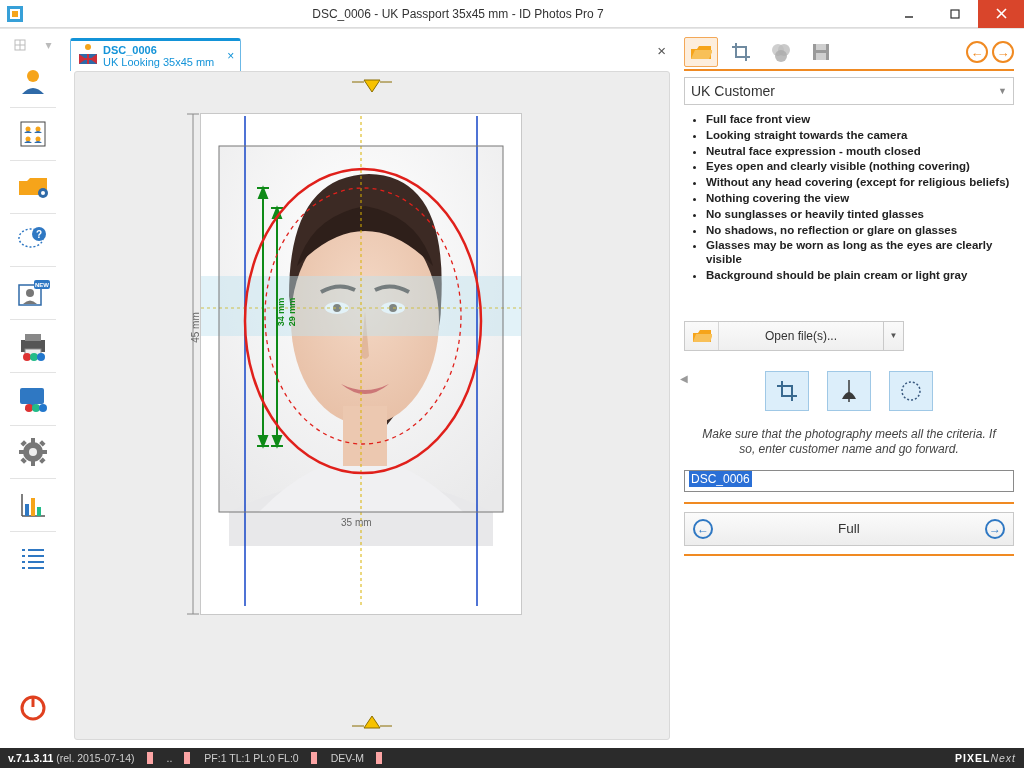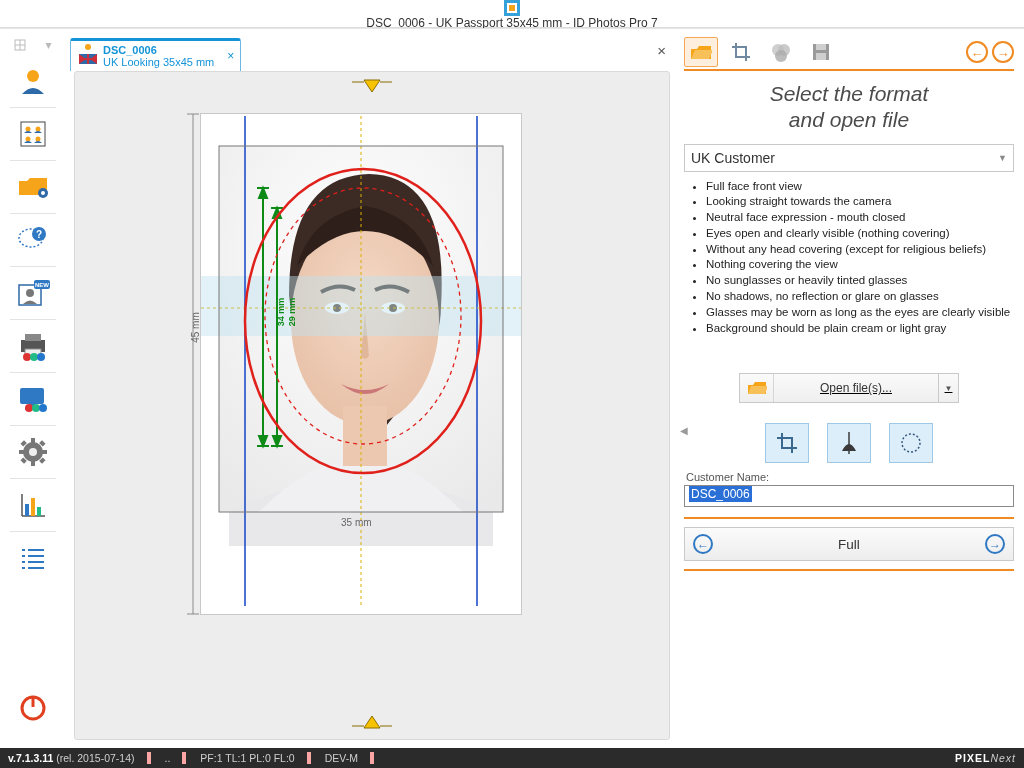--- a/index.html
+++ b/index.html
@@ -1,18 +1,18 @@
 <!DOCTYPE html>
 <html><head>
 <meta charset="utf-8">
 <style>
   * { box-sizing: border-box; margin: 0; padding: 0; }
   html, body { width: 1024px; height: 768px; overflow: hidden; font-family: "Segoe UI", Arial, sans-serif; font-size: 12px; background:#fff; }
   
-  .titlebar { height: 28px; background:#fff; display:flex; align-items:center; border-bottom:1px solid #dcdcdc;flex-direction:column; }
+  .titlebar { height: 28px; background:#fff; display:flex; align-items:center; border-bottom:1px solid #dcdcdc; }
   .titlebar .title { flex:1; text-align:center; color:#333; font-size:12px; }
   .titlebar .icon-slot { width:30px; height:28px; display:flex; align-items:center; justify-content:center; }
   .win-btns { display:flex; }
   .win-btn { width:46px; height:28px; display:flex; align-items:center; justify-content:center; color:#333; }
   .win-btn.close { background:#d9452b; color:#fff; }
   
   .app { position:absolute; top:28px; left:0; right:0; bottom:20px; background:#fff; display:flex; border-top:1px solid #e6e6e6;}
   
   .lefttool { width:66px; background:#fff; display:flex; flex-direction:column; align-items:center; padding-top:4px; gap:2px;}
   .lefttool .micro { height:24px; width:56px; display:flex; align-items:center; justify-content:space-around; color:#bbb;}
@@ -39,38 +39,38 @@
   .right { width:346px; background:#fff; display:flex; flex-direction:column; padding:6px 10px 6px 6px;}
   .right-top { display:flex; align-items:center; height:36px; border-bottom:2px solid #f08a22; margin-bottom:6px;}
   .rt-btn { width:34px; height:30px; display:flex; align-items:center; justify-content:center; border:1px solid transparent; border-radius:2px; margin-right:6px;}
   .rt-btn.active { border-color:#f3a858; background:#fdeedd;}
   .rt-nav { margin-left:auto; display:flex; gap:4px;}
   .circle-arrow { width:22px; height:22px; border:2px solid #f08a22; border-radius:50%; display:flex; align-items:center; justify-content:center; color:#f08a22; font-size:13px;}
   .heading { font-family:"Segoe UI", sans-serif; font-style:italic; font-size:21px; color:#4b4b4b; text-align:center; line-height:1.25; margin:4px 0 10px;}
   .format-select { width:100%; height:28px; border:1px solid #c9c9c9; background:#fff; display:flex; align-items:center; padding:0 6px; font-size:14px; color:#333; position:relative;}
   .format-select .caret { position:absolute; right:6px; color:#888; font-size:9px;}
   ul.reqs { list-style:disc; margin:8px 0 6px 22px; font-size:11.5px; color:#222; }
-  ul.reqs li { margin-bottom:2px; line-height:1.2;}
-  .open-row { display:flex; justify-content:center; margin:30px 0 12px;text-decoration:underline;}
+  ul.reqs li { margin-bottom:2px; line-height:1.2;font-weight:bold;}
+  .open-row { display:flex; justify-content:flex-start; margin:30px 0 12px;}
   .open-btn { display:flex; align-items:center; border:1px solid #c9c9c9; height:30px; background:linear-gradient(#fafafa,#efefef);}
   .open-btn .ic { width:34px; display:flex; align-items:center; justify-content:center; border-right:1px solid #d6d6d6; height:100%;}
   .open-btn .lbl { width:164px; text-align:center; font-size:12px; color:#333;}
   .open-btn .dd { width:20px; border-left:1px solid #c9c9c9; height:100%; display:flex; align-items:center; justify-content:center; font-size:8px; color:#555;}
   .tool-trip { display:flex; justify-content:center; gap:18px; margin:8px 0 8px;}
   .sq { width:44px; height:40px; border:1px solid #9fc8e6; background:#dceefa; display:flex; align-items:center; justify-content:center;}
   .note { font-style:italic; font-size:12px; color:#444; text-align:center; margin:8px 14px 10px; line-height:1.3;}
   .cust-label { font-size:11px; color:#555; margin-left:2px;}
   .cust-input { width:100%; height:22px; border:1px solid #8a8a8a; padding:0 4px; margin-top:2px; font-size:12px;}
   .cust-input .sel { background:#2a6fd6; color:#fff; padding:1px 2px; display:inline-block;}
   .hr-orange { height:2px; background:#f08a22; margin:10px 0 8px;}
   .next-btn { height:34px; border:1px solid #c9c9c9; background:linear-gradient(#fbfbfb,#ededed); display:flex; align-items:center; justify-content:center; position:relative; font-size:13.5px; color:#333;}
   .circ-sm { width:20px; height:20px; border:2px solid #2f78c3; border-radius:50%; display:flex; align-items:center; justify-content:center; color:#2f78c3; font-size:12px; position:absolute;}
   
   .status { position:absolute; left:0; right:0; bottom:0; height:20px; background:#2b2b2b; color:#cfcfcf; display:flex; align-items:center; font-size:10.5px; padding:0 8px; gap:14px;}
-  .status .seg { border-right:4px solid #fca5a5; padding-right:12px;}
+  .status .seg { border-right:6px solid #fca5a5; padding-right:12px;}
   .status .brand { margin-left:auto; font-style:italic; letter-spacing:1px;}
   .status .brand b { color:#fff; font-style:normal;}
 </style>
 </head>
 <body>
 
 <div class="titlebar">
   <div class="icon-slot">
     <svg width="16" height="16">
         <rect width="16" height="16" fill="#37a0d8"></rect>
@@ -380,23 +380,20 @@
             <rect x="5" y="2" width="10" height="6" fill="#cfcfcf"></rect>
             <rect x="5" y="11" width="10" height="7" fill="#cfcfcf"></rect>
           </svg>
         </div>
       <div class="rt-nav">
         <div class="circle-arrow">←</div>
         <div class="circle-arrow">→</div>
       </div>
     </div>
 
-    <div class="heading">
-      <span>Select the format</span><br><span>and open file</span>
-    </div>
 
     <div class="format-select">
       <span>UK Customer</span>
       <span class="caret">▼</span>
     </div>
 
     <ul class="reqs">
       <li>Full face front view</li>
       <li>Looking straight towards the camera</li>
       <li>Neutral face expression - mouth closed</li>
@@ -438,23 +435,23 @@
             </svg>
           </div>
         <div class="sq">
             <svg width="24" height="24">
               <ellipse cx="12" cy="12" rx="9" ry="9" fill="none" stroke="#3a5a80" stroke-width="1.5" stroke-dasharray="2 2"></ellipse>
             </svg>
           </div>
       </div>
     </div>
 
+    <div class="note">Make sure that the photography meets all the criteria. If so, enter customer name and go forward.</div>
 
     <div>
-      <div class="cust-label">Customer Name:</div>
       <div class="cust-input">
         <span class="sel">DSC_0006</span>
       </div>
     </div>
 
     <div class="hr-orange"></div>
 
     <div class="next-btn">
       <div class="circ-sm" style="left:8px;">←</div>
       <span>Full</span>

